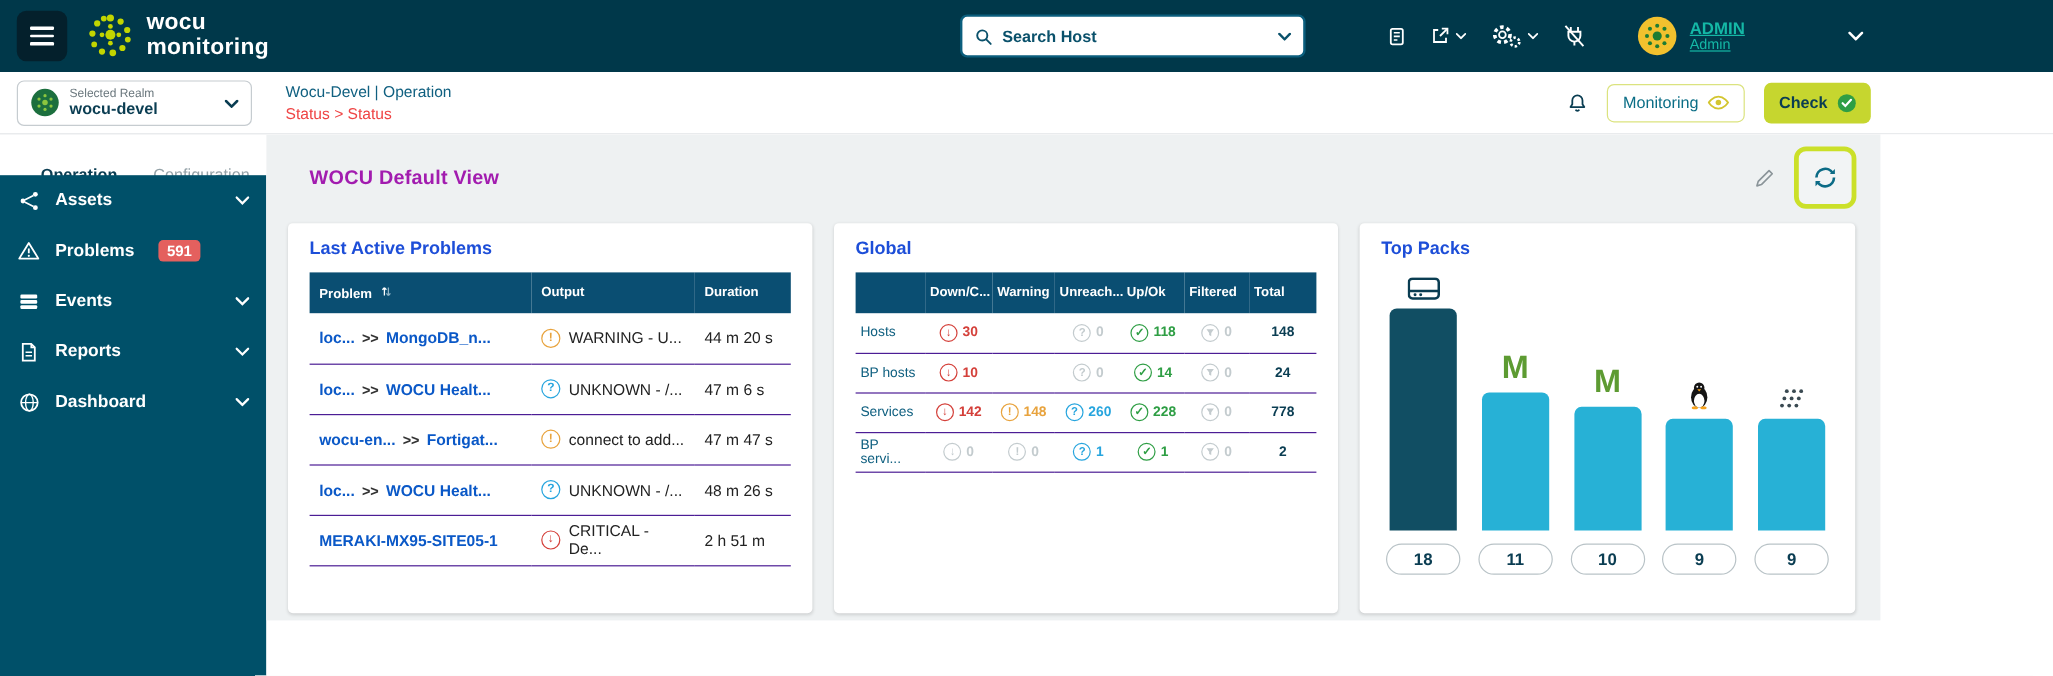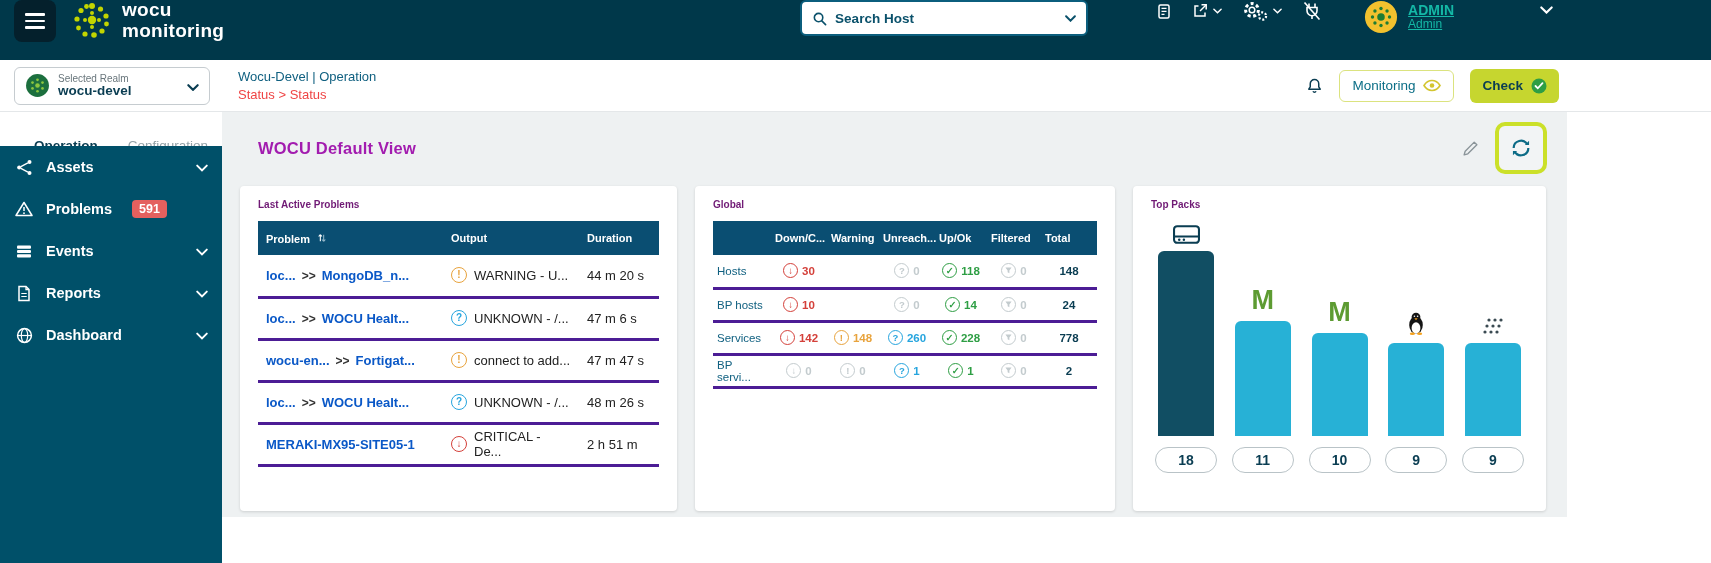--- a/index.html
+++ b/index.html
@@ -1,19 +1,19 @@
 <!DOCTYPE html>
 <html><head>
 <meta charset="utf-8">
 <style>
   * { margin:0; padding:0; box-sizing:border-box; }
   html,body { width:1711px; height:563px; overflow:hidden; font-family:"Liberation Sans", sans-serif; background:#fff; }
 
   
-  .topbar { height:60px; background:#00384a; display:flex; align-items:flex-start; padding-left:14px; }
+  .topbar { height:60px; background:#00384a; display:flex; align-items:center; padding-left:14px; }
   .hamburger { width:42px; height:42px; background:#04202c; border-radius:8px; display:flex; flex-direction:column; justify-content:center; align-items:center; gap:4px; cursor:pointer; flex:none; }
   .hamburger i { display:block; width:20px; height:2.5px; background:#fff; border-radius:1px; }
   .logo { display:flex; align-items:center; gap:10px; margin-left:16px; }
   .logo-text { color:#fff; font-weight:bold; font-size:19px; line-height:1.08; letter-spacing:.3px; }
   .search { margin-left:auto; width:288px; height:36px; background:#fff; border:2px solid #0b5e7d; border-radius:6px; display:flex; align-items:center; padding:0 10px; gap:8px; color:#0a516b; }
   .search input { border:none; outline:none; flex:1; min-width:0; font-size:13.5px; font-weight:bold; color:#0a516b; font-family:"Liberation Sans", sans-serif; background:transparent; }
   .search input::placeholder { color:#0a516b; opacity:1; }
   .top-icons { display:flex; align-items:center; gap:20px; margin-left:68px; color:#fff; }
   .tbico { display:flex; align-items:center; gap:5px; cursor:pointer; color:#fff; }
   .user { display:flex; align-items:center; gap:10px; margin-left:42px; }
@@ -58,31 +58,31 @@
   
   .main { position:absolute; left:222px; top:0; right:0; bottom:0; background:#fff; }
   .content { position:absolute; left:0; top:0; width:1345px; height:405px; background:#eef1f2; }
   .view-header { display:flex; align-items:center; padding:12px 20px 0 36px; height:60px; }
   .view-title { font-size:16.5px; font-weight:bold; color:#a21caf; letter-spacing:.2px; }
   .pencil { margin-left:auto; color:#8a9499; cursor:pointer; display:flex; margin-right:16px; }
   .refresh-btn { width:52px; height:52px; border:4px solid #cbe029; border-radius:10px; background:#f2f4f5; display:flex; align-items:center; justify-content:center; color:#0c6b86; cursor:pointer; }
 
   .cards { display:flex; align-items:flex-start; gap:18px; padding:14px 0 0 18px; }
   .card { background:#fff; border-radius:4px; box-shadow:0 1px 3px rgba(0,0,0,.14); height:325px; overflow:hidden; }
-  .card-title { font-size:10px; font-weight:bold; color:#701a75; padding:13px 18px 11px; }
+  .card-title { font-size:15px; font-weight:bold; color:#1d4ed8; padding:13px 18px 11px; }
   .card-problems { width:437px; }
   .card-global { width:420px; }
   .card-packs { width:413px; }
 
   table { border-collapse:collapse; table-layout:fixed; }
   .ptable, .gtable { margin:0 18px; width:calc(100% - 36px); }
   thead th { background:#0a4e72; color:#fff; font-weight:bold; text-align:left; height:34px; padding:0 8px; }
   .ptable thead th { font-size:11px; }
   .gtable thead th { font-size:11px; padding:0 4px; }
-  tbody td { border-bottom:3px solid #4c1d95; }
+  tbody td { border-bottom:1px solid #4c1d95; }
   .ptable tbody td { height:42px; font-size:13px; color:#222; padding:0 8px; }
   .gtable tbody td { height:33px; font-size:11.5px; padding:0 4px; }
   .plink { color:#0a58c7; font-weight:bold; text-decoration:none; cursor:pointer; white-space:nowrap; }
   .psep { color:#333; font-size:12px; margin:0 6px; font-weight:bold; }
   .outcell { display:flex; align-items:center; gap:7px; }
   .dur { white-space:nowrap; }
 
   .stc { display:inline-flex; width:15px; height:15px; border:1.6px solid currentColor; border-radius:50%; align-items:center; justify-content:center; font-size:9.5px; font-weight:bold; line-height:1; flex:none; }
   .stc.big { width:16px; height:16px; font-size:10px; }
   .c-red{ color:#d4403a; } .c-orange{ color:#e8a33d; } .c-blue{ color:#27a5de; } .c-green{ color:#2e9e44; } .c-gray{ color:#c3cbce; }

